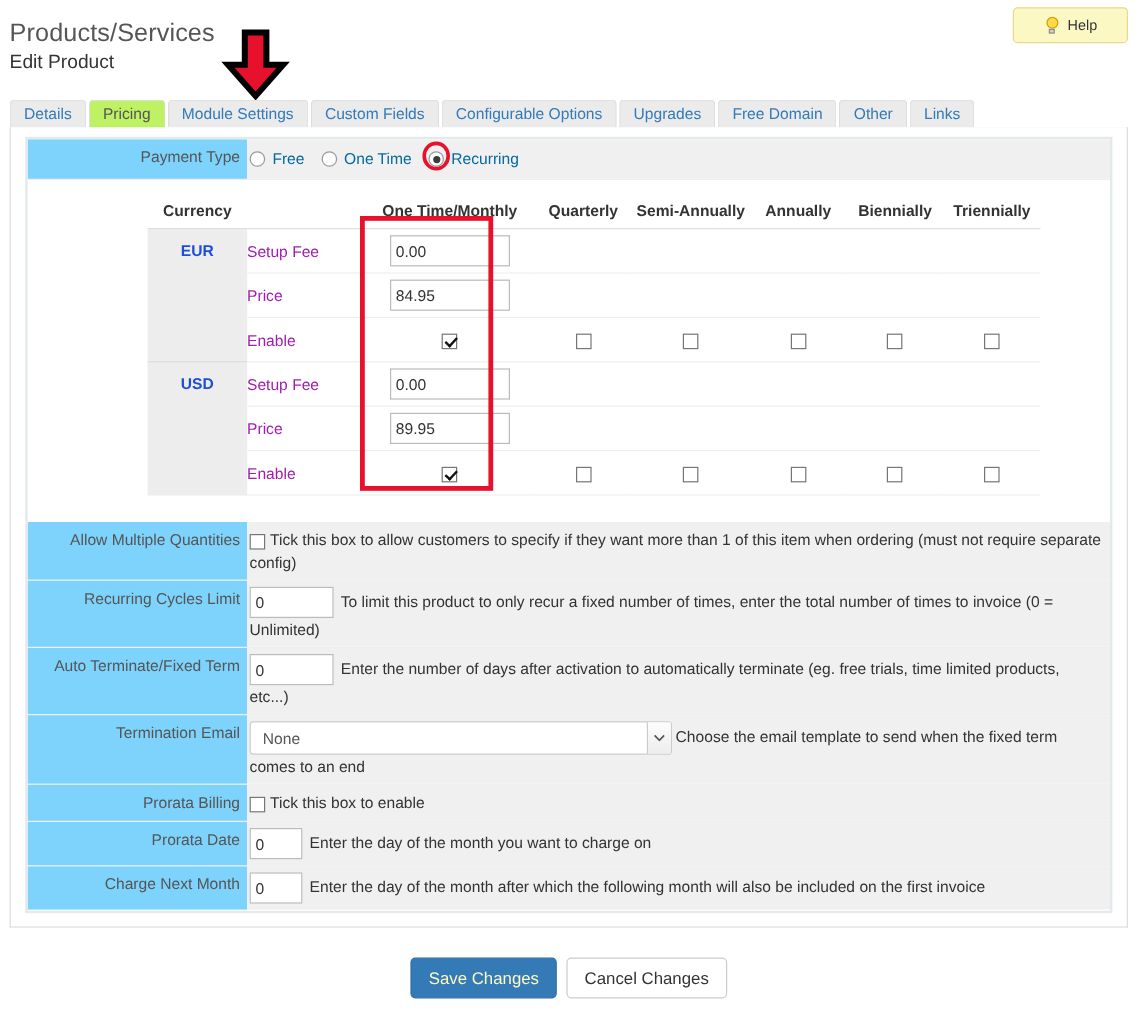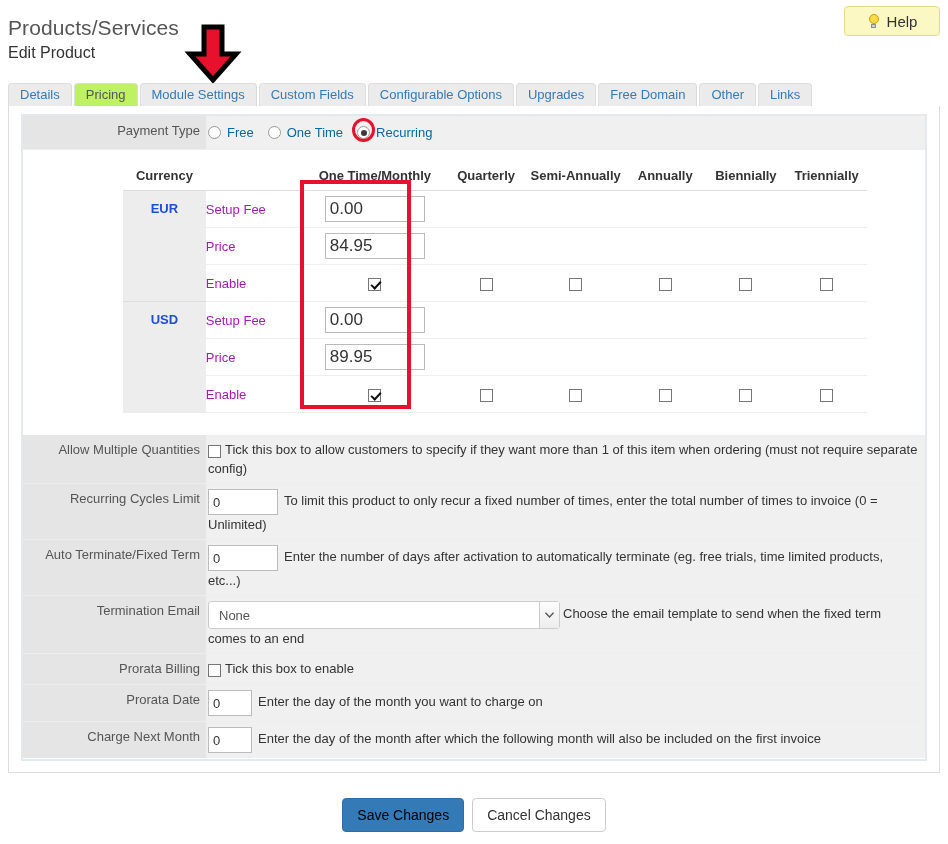--- a/index.html
+++ b/index.html
@@ -46,21 +46,21 @@
     border: 1px solid #e8d98a;
     border-radius: 4px;
     display: flex;
     align-items: center;
     justify-content: center;
     gap: 6px;
     cursor: pointer;
     box-sizing: border-box;
   }
   #help-button .help-label {
-    font-size: 15px;
+    font-size: 12px;
     color: #333333;
   }
   .bulb {
     position: relative;
     width: 14px;
     height: 15px;
   }
   .bulb .glass {
     position: absolute;
     left: 2px;
@@ -160,21 +160,21 @@
     border-bottom: 1px solid #eeeeee;
   }
   .frow .flabel {
     width: 183px;
     min-width: 183px;
     text-align: right;
     padding: 6px 6px 6px 0;
     color: #555555;
     font-size: 13px;
     line-height: 18px;
-    background: #e5e5e5;
+    background: #7dd3fc;
     box-sizing: border-box;
   }
   .frow .fvalue {
     flex: 1;
     background: #f0f0f0;
     padding: 5px 6px 5px 2px;
     font-size: 13px;
     color: #333333;
     line-height: 19px;
     box-sizing: border-box;
@@ -281,21 +281,21 @@
   table.pricing tr.sep-row td { border-top: 1px solid #dddddd; }
   table.pricing td.rlabel {
     text-align: left;
     color: #a21caf;
   }
   .price-input {
     width: 100px;
     height: 26px;
     border: 1px solid #bbbbbb;
     background: #ffffff;
-    font-size: 17px;
+    font-size: 13px;
     color: #333333;
     padding: 0 4px;
     box-sizing: border-box;
     font-family: "Liberation Sans", sans-serif;
   }
   .cb {
     width: 13px;
     height: 13px;
     border: 1px solid #767676;
     background: #ffffff;
@@ -395,21 +395,21 @@
     border-radius: 4px;
     font-size: 14px;
     cursor: pointer;
     box-sizing: border-box;
     font-family: "Liberation Sans", sans-serif;
     line-height: 32px;
   }
   .btn-primary {
     background: #337ab7;
     border: 1px solid #2e6da4;
-    color: #000000;
+    color: #fef9c3;
   }
   .btn-default {
     background: #ffffff;
     border: 1px solid #cccccc;
     color: #333333;
   }
 </style>
 </head>
 <body>
 

